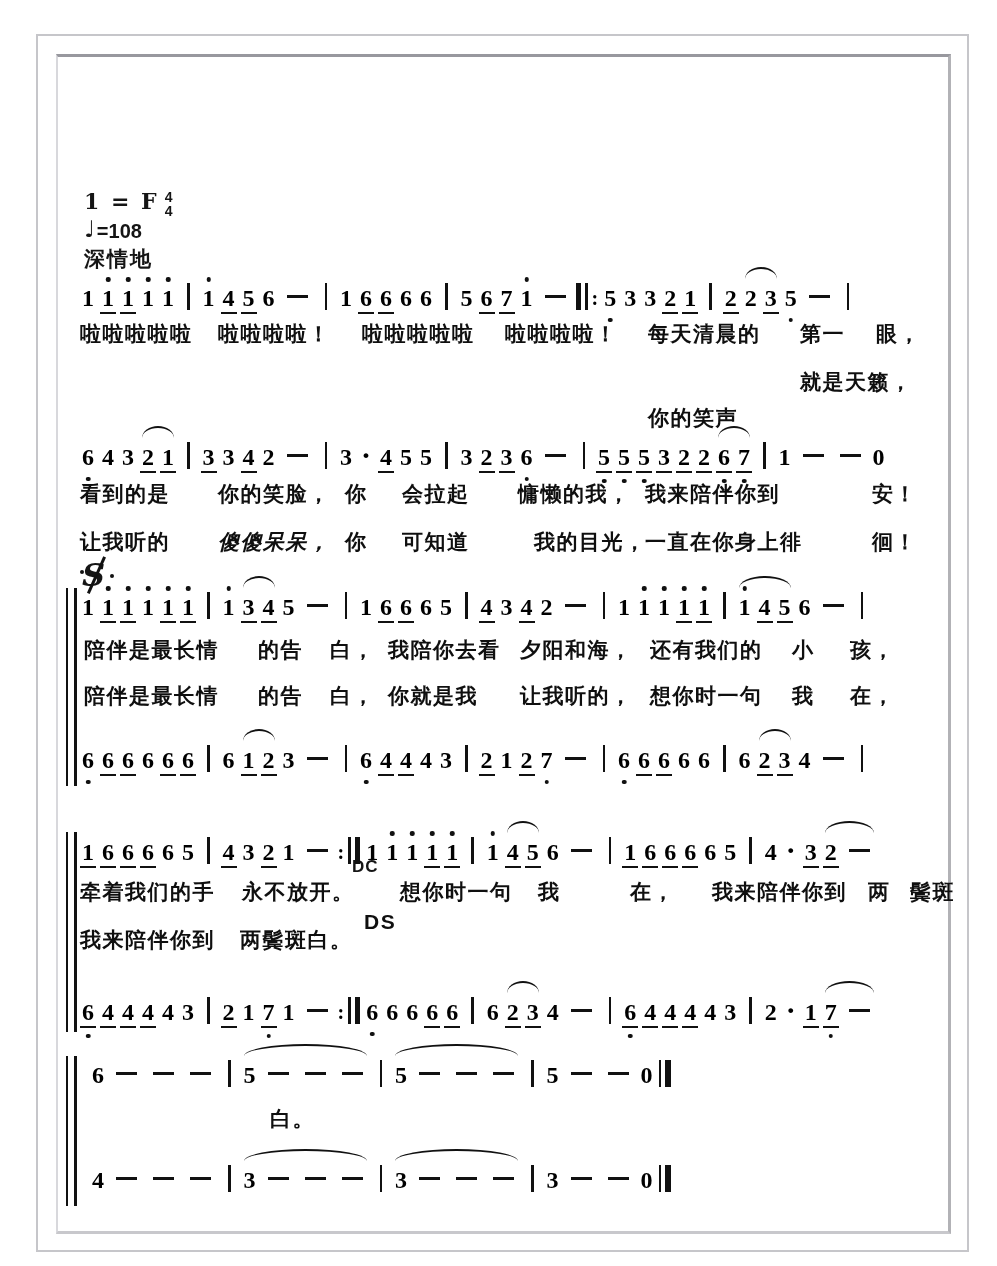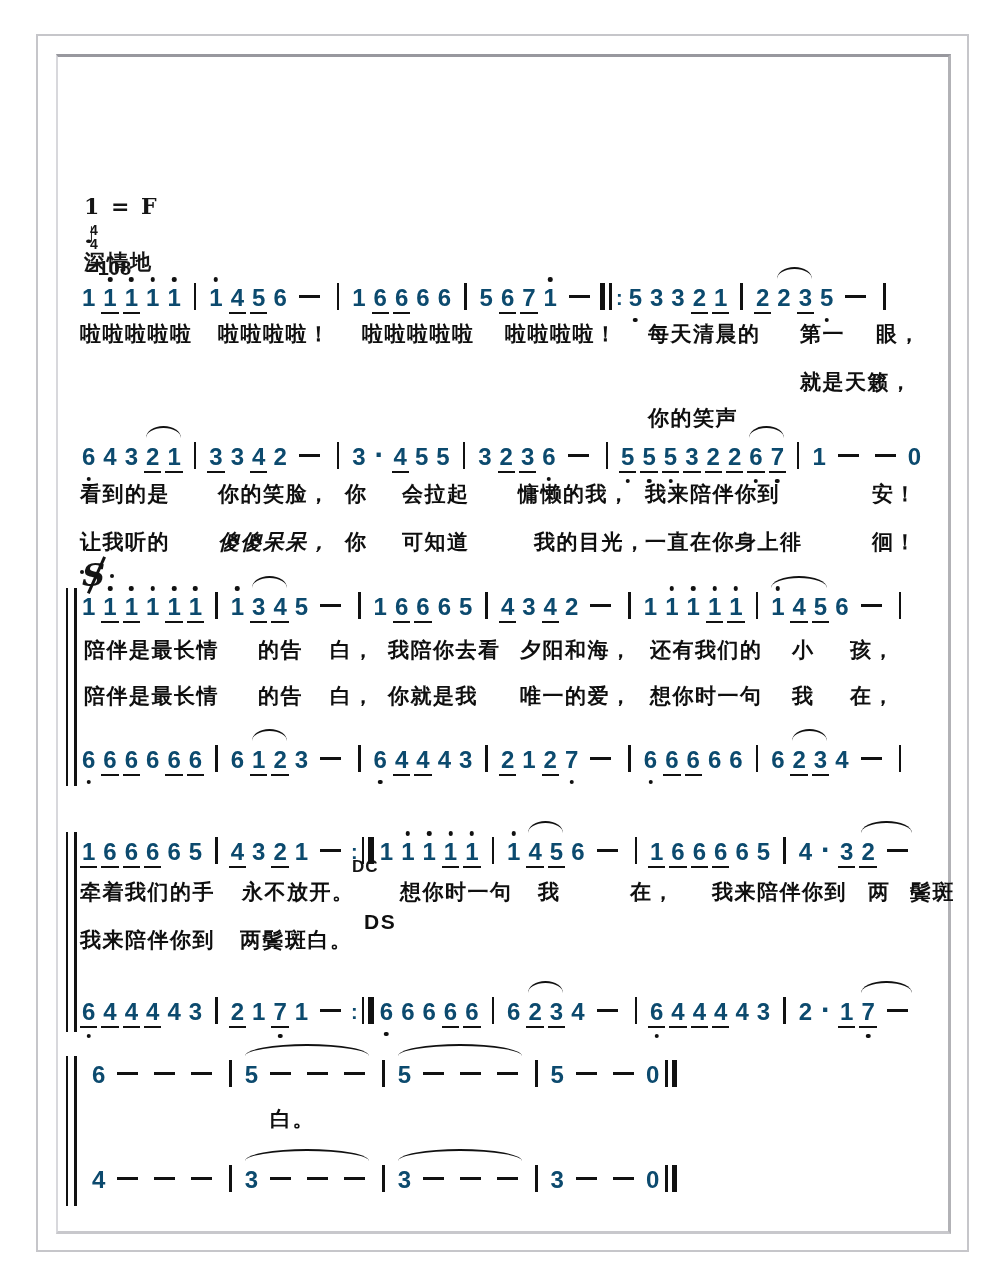--- a/index.html
+++ b/index.html
@@ -15,33 +15,33 @@
     border-right:3px solid #b2b2b6;border-bottom:3px solid #c8c8cc;background:#fff;}
   .sheet{position:absolute;left:0;top:0;right:0;bottom:0;}
 
   .title{
     position:absolute;top:94px;left:0;width:100%;text-align:center;
     font-family:"DejaVu Serif","Liberation Serif",serif;
     font-size:42px;font-weight:bold;letter-spacing:8px;color:#0d0d0d;
   }
 
   .keyblock{position:absolute;left:84px;top:190px;font-weight:bold;font-size:21px;line-height:1.5;}
-  .keyrow{display:flex;align-items:flex-start;height:28px;flex-direction:column;}
+  .keyrow{display:flex;align-items:flex-end;height:28px;}
   .keylabel{font-family:"DejaVu Serif","Liberation Serif",serif;font-size:22px;letter-spacing:2px;}
   .timesig{display:inline-flex;flex-direction:column;align-items:center;font-size:14px;line-height:1;margin-left:6px;font-weight:bold;}
   .tempo-glyph{font-family:"DejaVu Sans",sans-serif;font-size:23px;}
   .tempo-text{font-size:20px;margin-left:2px;}
   .expression{font-size:21px;letter-spacing:2px;}
 
   .credits{position:absolute;right:72px;top:190px;text-align:right;font-size:21px;line-height:1.55;letter-spacing:1px;font-weight:500;}
 
   
   .music-line{
     position:absolute;white-space:nowrap;line-height:30px;height:34px;
-    font-family:Liberation Sans, sans-serif;font-weight:bold;font-size:24px;color:#0c4a6e;
+    font-family:Liberation Serif, serif;font-weight:bold;font-size:24px;color:#000000;
   }
   .tok{position:relative;display:inline-block;margin:0 4px;line-height:1;vertical-align:baseline;}
   .tok.u{border-bottom:2.5px solid #111;padding:0 2px 2px 2px;margin:0 2px;}
   .tok.da::before,.tok.db::after{
     content:"";position:absolute;left:50%;transform:translateX(-50%);
     width:4.5px;height:4.5px;border-radius:50%;background:#111;
   }
   .tok.da::before{top:-9px;}
   .tok.db::after{bottom:-12px;}
   .dash{display:inline-block;width:21px;height:3px;background:#111;margin:0 8px;vertical-align:8px;}
@@ -158,21 +158,21 @@
         <span class="" style="left: 442px;">夕阳和海，</span>
         <span class="" style="left: 572px;">还有我们的</span>
         <span class="" style="left: 714px;">小</span>
         <span class="" style="left: 772px;">孩，</span>
       </div>
       <div class="lyric-row" style="top: 682px;">
         <span class="" style="left: 6px;">陪伴是最长情</span>
         <span class="" style="left: 180px;">的告</span>
         <span class="" style="left: 252px;">白，</span>
         <span class="" style="left: 310px;">你就是我</span>
-        <span class="" style="left: 442px;">唯一的爱，</span>
+        <span class="" style="left: 442px;">让我听的，</span>
         <span class="" style="left: 572px;">想你时一句</span>
         <span class="" style="left: 714px;">我</span>
         <span class="" style="left: 772px;">在，</span>
       </div>
       <div class="lyric-row" style="top: 878px;">
         <span class="" style="left: 2px;">牵着我们的手</span>
         <span class="" style="left: 164px;">永不放开。</span>
         <span class="" style="left: 286px; margin-top: 32px;">DS</span>
         <span class="" style="left: 322px;">想你时一句</span>
         <span class="" style="left: 460px;">我</span>

